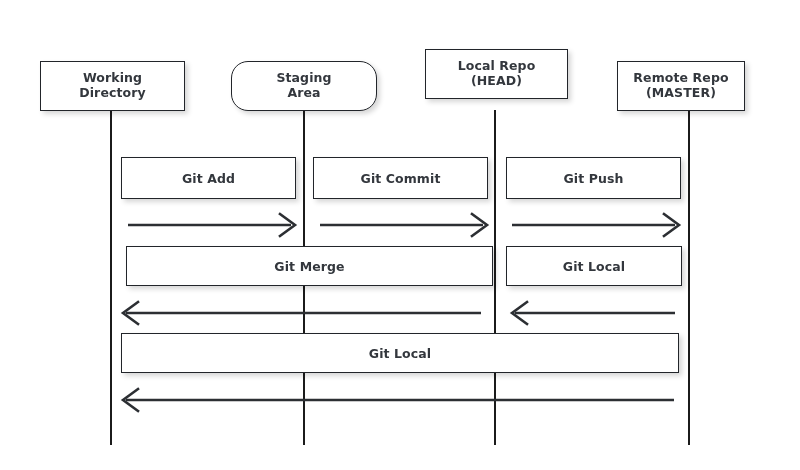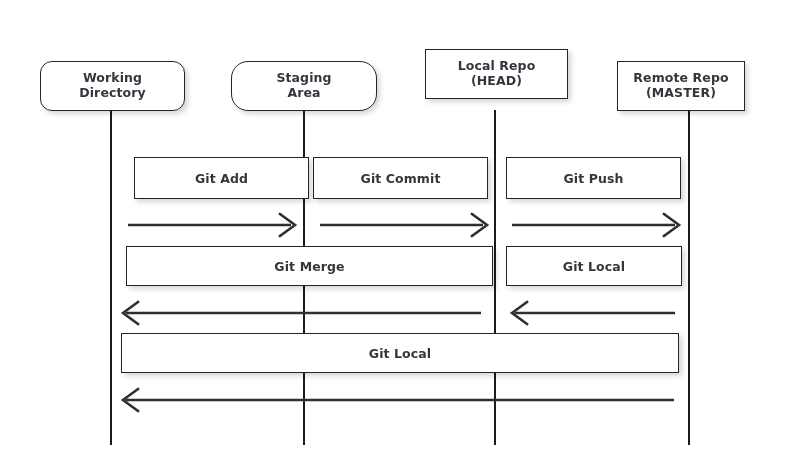--- a/index.html
+++ b/index.html
@@ -65,21 +65,21 @@
 </head>
 <body>
 
 <div id="canvas">
 
   <div class="lifeline" style="left:110.2px; top:110px; height:335px;"></div>
   <div class="lifeline" style="left:303.2px; top:110px; height:335px;"></div>
   <div class="lifeline" style="left:494.2px; top:110px; height:335px;"></div>
   <div class="lifeline" style="left:688.2px; top:110px; height:335px;"></div>
 
-  <div class="node-box" style="left:40px; top:61px; width:145px; height:50px;border-radius:12px;">
+  <div class="node-box" style="left:40px; top:61px; width:145px; height:50px;">
     <div>
       <span class="ln">Working</span>
       <span class="ln">Directory</span>
     </div>
   </div>
 
   <div class="node-box" style="left:231px; top:61px; width:146px; height:50px;border-radius:17px;">
     <div>
       <span class="ln">Staging</span>
       <span class="ln">Area</span>
@@ -93,21 +93,21 @@
     </div>
   </div>
 
   <div class="node-box" style="left:617px; top:61px; width:128px; height:50px;">
     <div>
       <span class="ln">Remote Repo</span>
       <span class="ln">(MASTER)</span>
     </div>
   </div>
 
-  <div class="op-box" style="left:121px; top:157px; width:175px; height:42px;margin-left:13px;">Git Add</div>
+  <div class="op-box" style="left:121px; top:157px; width:175px; height:42px;">Git Add</div>
 
   <div class="op-box" style="left:313px; top:157px; width:175px; height:42px;">Git Commit</div>
 
   <div class="op-box" style="left:506px; top:157px; width:175px; height:42px;">Git Push</div>
 
   <div class="arrow" style="left:128px; top:213px; width:170px; height:24px;">
     <svg width="170" height="24" viewBox="0 0 170 24">
       <line x1="0" y1="12" x2="163" y2="12" stroke="#2c2f33" stroke-width="2.6"></line>
       <polyline points="152,1 167,12 152,23" fill="none" stroke="#2c2f33" stroke-width="2.6" stroke-linecap="square" stroke-linejoin="miter"></polyline>
     </svg>

